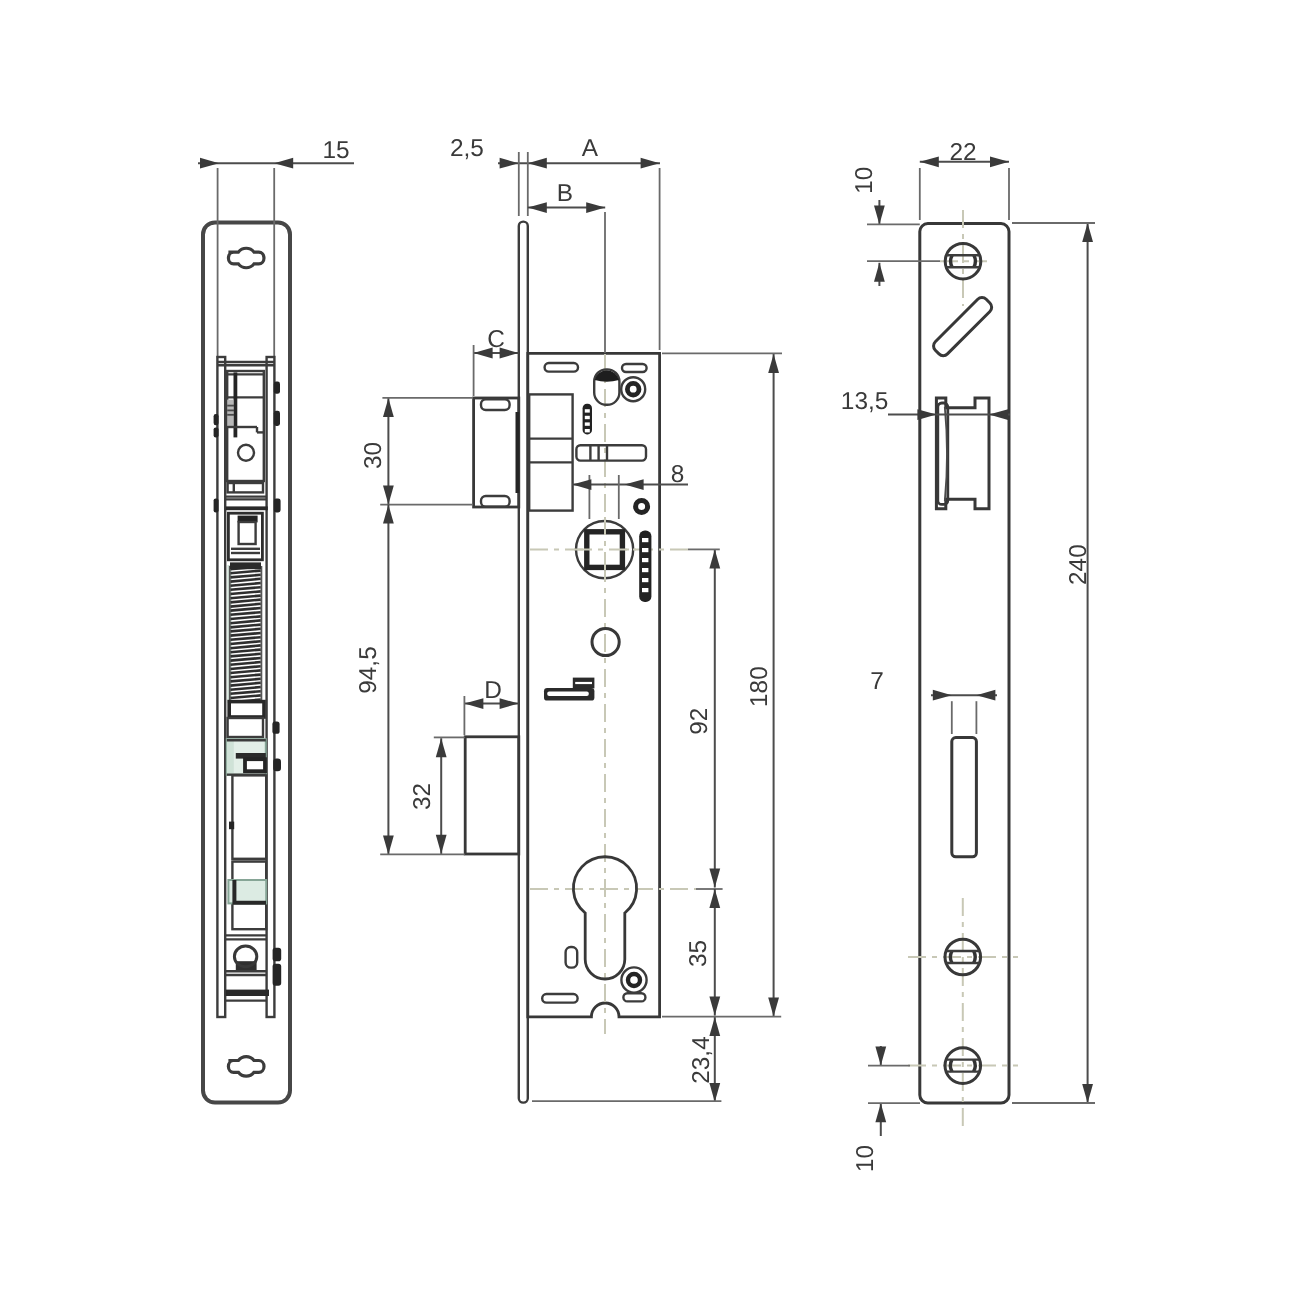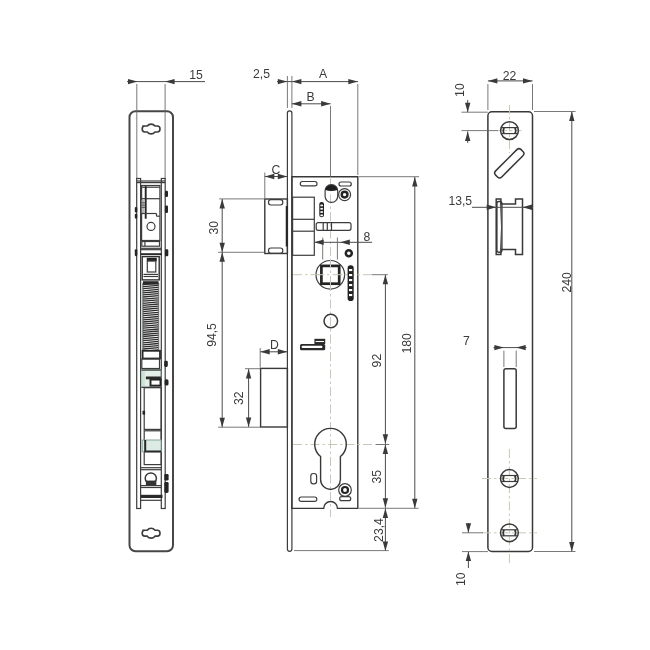--- a/index.html
+++ b/index.html
@@ -1,16 +1,16 @@
 <!DOCTYPE html>
 <html><head>
 <meta charset="utf-8">
 <style>
 html,body{margin:0;padding:0;background:#ffffff;}
-.wrap{width:524px;height:650px;background:#fff;padding-left:28px;}
+.wrap{width:524px;height:650px;background:#fff;}
 svg .ln{stroke:#3c3c3c;stroke-width:1.2;fill:none;}
 svg .ln09{stroke:#4a4a4a;stroke-width:0.9;fill:none;}
 svg .ln14{stroke:#383838;stroke-width:1.4;fill:none;}
 svg .ln15{stroke:#383838;stroke-width:1.5;fill:none;}
 svg .ln2{stroke:#3c3c3c;stroke-width:1.6;fill:none;}
 svg .dim{stroke:#4c4c4c;stroke-width:1;fill:none;}
 svg .thin{stroke:#6a6a6a;stroke-width:0.9;fill:none;}
 svg .cl{stroke:#c8c8b6;stroke-width:1;fill:none;stroke-dasharray:9 3 2.5 3;}
 svg .t{font-family:"Liberation Sans",sans-serif;font-size:12.2px;fill:#3a3a3a;opacity:0.999;}
 </style>

